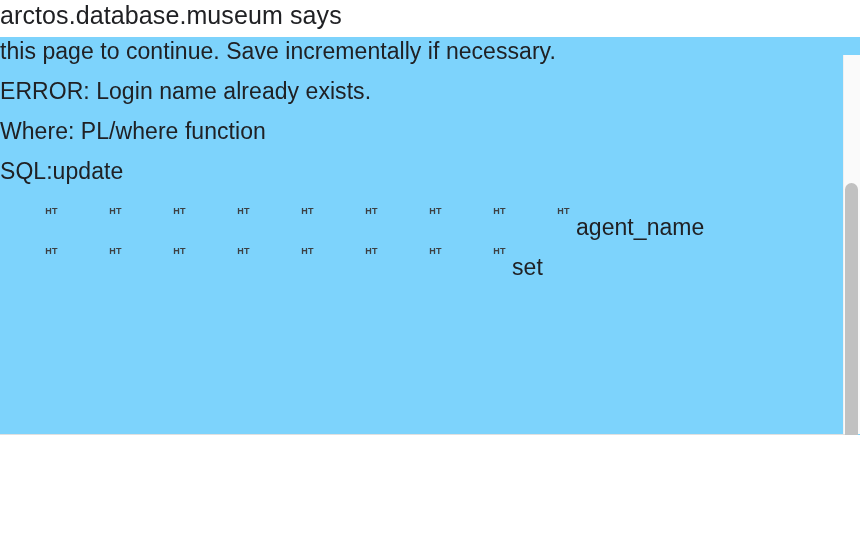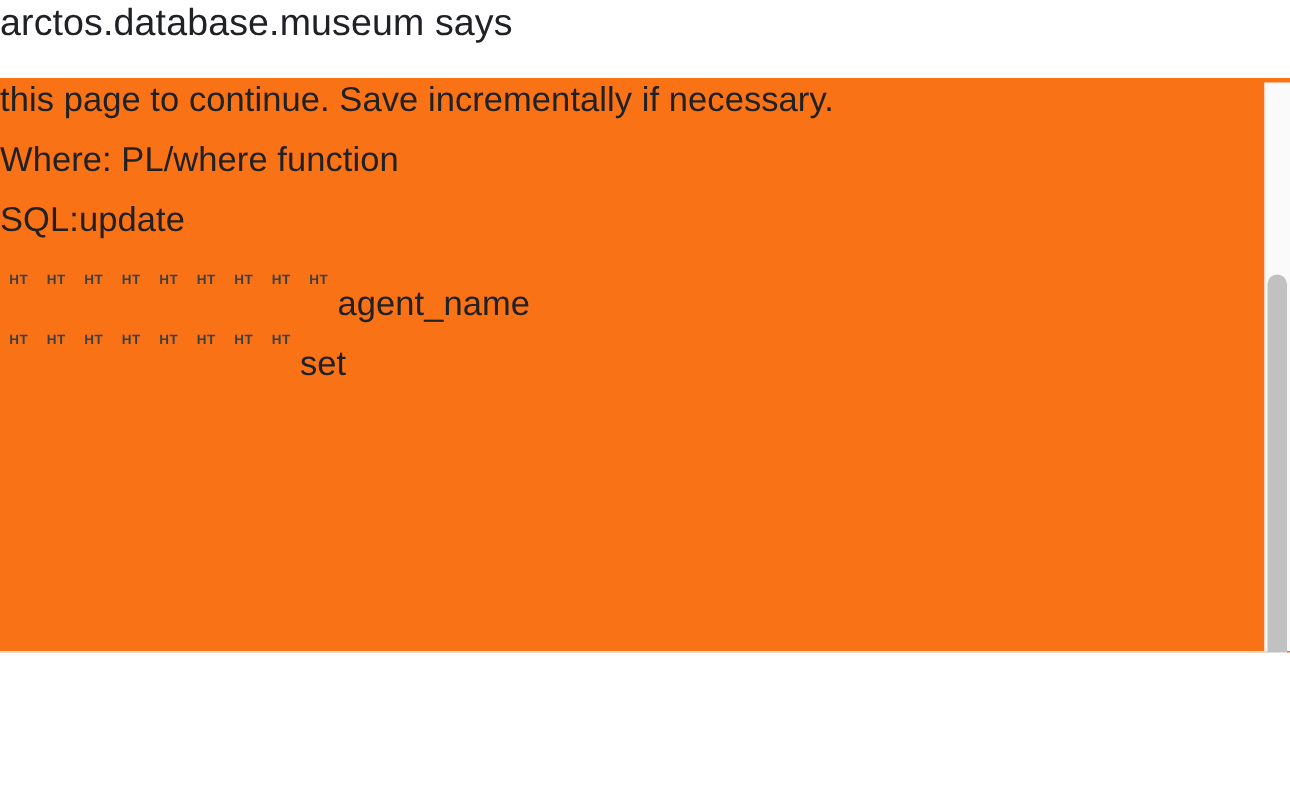--- a/index.html
+++ b/index.html
@@ -15,20 +15,21 @@
     -webkit-font-smoothing: antialiased;
   }
 
   .dialog {
     position: relative;
     width: 860px;
     height: 541px;
     background: #ffffff;
     box-sizing: border-box;
     overflow: hidden;
+    border-radius: 10px;
   }
 
   
   .dialog-title {
     position: absolute;
     left: 0;
     top: -2px;
     width: 700px;
     height: 36px;
     line-height: 34px;
@@ -36,25 +37,25 @@
     color: #202124;
     letter-spacing: 0.1px;
     white-space: nowrap;
     overflow: hidden;
   }
 
   
   .message-scroll {
     position: absolute;
     left: 0;
-    top: 52px;
+    top: 37px;
     width: 860px;
     height: 398px;
     overflow: hidden;
-    background: #f97316;
+    background: #7dd3fc;
   }
 
   .message-inner {
     position: absolute;
     left: 0;
     top: -6px;
     width: 830px;
     padding: 0;
   }
 
@@ -73,20 +74,21 @@
     display: inline-block;
     font-size: 9px;
     font-family: "Liberation Sans", sans-serif;
     font-weight: bold;
     color: #3c4043;
     letter-spacing: 0.3px;
     vertical-align: 4px;
     width: 25px;
     text-align: center;
     overflow: hidden;
+    margin-left: 39px;
   }
 
   .tabs {
     display: inline-block;
     vertical-align: baseline;
   }
 
   
   .scrollbar-track {
     position: absolute;
@@ -131,20 +133,21 @@
 </head>
 <body>
 
 <div class="dialog">
 
   <div class="dialog-title">arctos.database.museum says</div>
 
   <div class="message-scroll">
     <div class="message-inner" id="message-lines">
         <div class="msg-line"><span>this page to continue. Save incrementally if necessary.</span></div>
+        <div class="msg-line"><span>ERROR: Login name already exists.</span></div>
         <div class="msg-line"><span> Where: PL/where function</span></div>
         <div class="msg-line"><span>SQL:update</span></div>
         <div class="msg-line"><span class="tabs"><span class="ctl">HT</span><span class="ctl">HT</span><span class="ctl">HT</span><span class="ctl">HT</span><span class="ctl">HT</span><span class="ctl">HT</span><span class="ctl">HT</span><span class="ctl">HT</span><span class="ctl">HT</span></span><span>agent_name</span></div>
         <div class="msg-line"><span class="tabs"><span class="ctl">HT</span><span class="ctl">HT</span><span class="ctl">HT</span><span class="ctl">HT</span><span class="ctl">HT</span><span class="ctl">HT</span><span class="ctl">HT</span><span class="ctl">HT</span></span><span>set</span></div>
       </div>
   </div>
 
   <div class="scrollbar-track">
     <div class="scrollbar-thumb"></div>
   </div>

